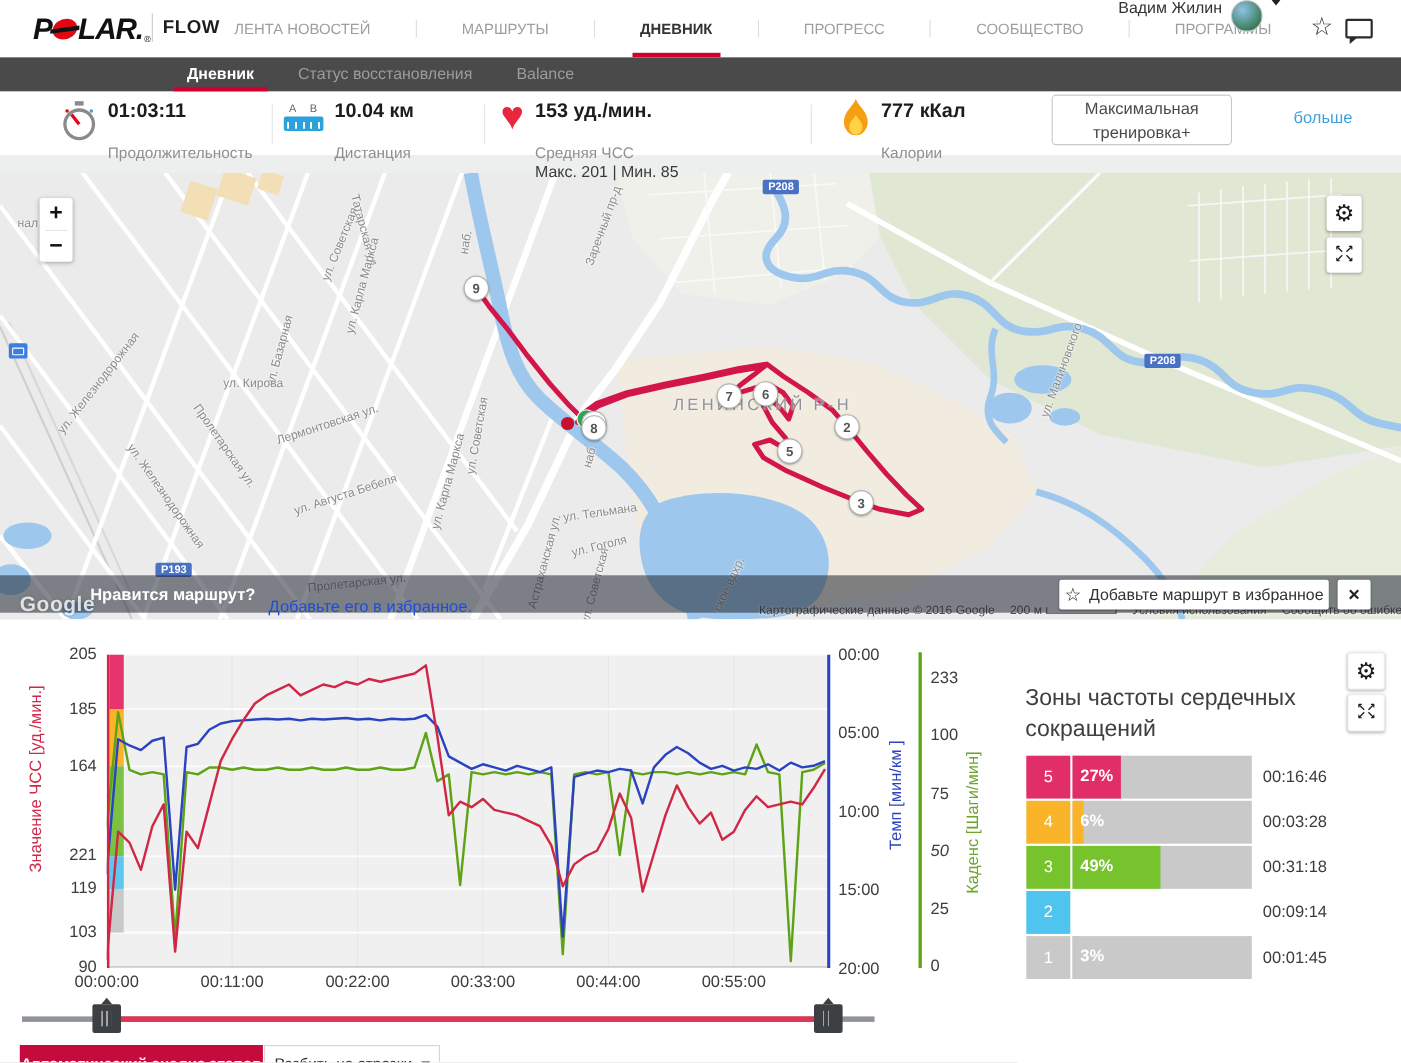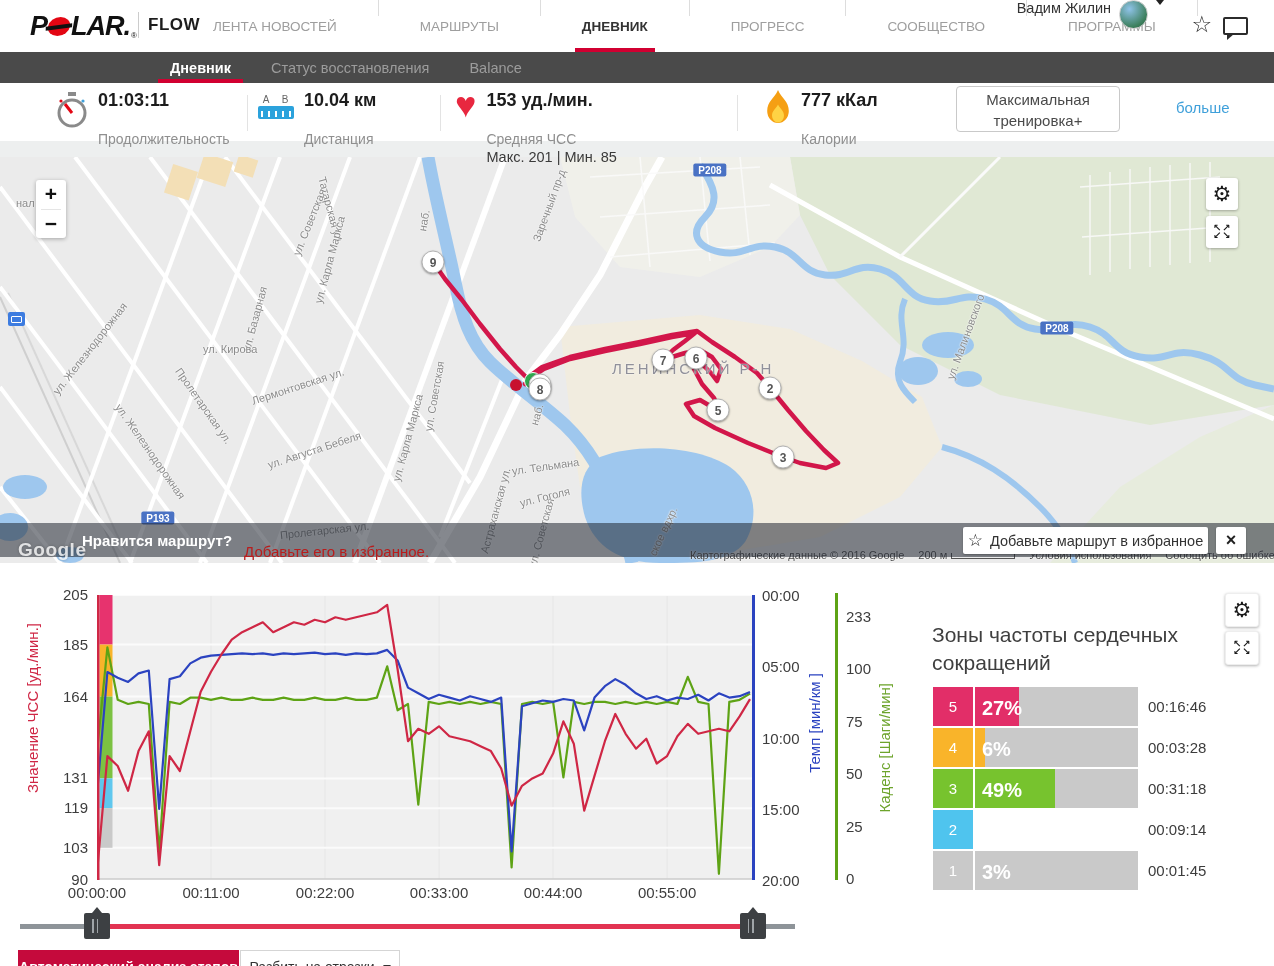--- a/index.html
+++ b/index.html
@@ -8,21 +8,21 @@
   
   #hdr{position:absolute;top:0;left:0;width:1274px;height:52px;background:#fff;z-index:30;}
   #logo{position:absolute;left:30px;top:11px;display:flex;align-items:center;font-style:italic;
         font-weight:900;font-size:27px;letter-spacing:-1px;color:#111;}
   .logo-o{display:inline-block;width:22px;height:19px;background:#e30613;border-radius:50%;
           margin:0 1px;position:relative;transform:skewX(-10deg);}
   .logo-o:after{content:"";position:absolute;left:-2px;top:8px;width:26px;height:3.5px;background:#111;transform:rotate(-8deg);}
   .logo-reg{font-size:8px;font-weight:400;font-style:normal;align-self:flex-end;margin:0 0 2px 1px;color:#111;}
   #logo-div{position:absolute;left:138px;top:12px;width:1px;height:26px;background:#ccc;}
   #flow{position:absolute;left:148px;top:15px;font-size:17px;font-weight:700;color:#1d1d1d;letter-spacing:.5px;}
-  #main-nav{position:absolute;left:196px;top:0;height:52px;display:flex;align-items:flex-start;gap:24px;}
+  #main-nav{position:absolute;left:196px;top:0;height:52px;display:flex;align-items:center;gap:24px;}
   .nav-item{font-size:13.5px;color:#9e9e9e;padding:0 17px;height:52px;display:flex;align-items:center;
             position:relative;cursor:pointer;white-space:nowrap;}
   .nav-item.active{color:#333;font-weight:bold;}
   .nav-item.active:after{content:"";position:absolute;left:10px;right:10px;bottom:0;height:4px;background:#d10031;}
   .nav-div{width:1px;height:16px;background:#ddd;}
   #userbox{position:absolute;right:110px;top:0;height:52px;display:flex;align-items:flex-start;gap:8px;}
   #username{font-size:14.5px;color:#333;}
   #avatar{width:27px;height:27px;border-radius:50%;background:radial-gradient(circle at 35% 30%,#8fc3e8,#3c7f5c 70%,#2c5e44);
           border:1px solid #ccc;}
   .caret{width:0;height:0;border-left:4px solid transparent;border-right:4px solid transparent;border-top:5px solid #222;}
@@ -67,21 +67,21 @@
       box-shadow:0 1px 4px rgba(0,0,0,.3);z-index:8;display:flex;flex-direction:column;}
   #zoomctl .zbtn{flex:1;display:flex;align-items:center;justify-content:center;font-size:21px;font-weight:bold;color:#111;cursor:pointer;}
   #zoomctl .zdiv{height:1px;background:#e5e5e5;margin:0 5px;}
   .mapbtn{position:absolute;width:32px;height:32px;background:#fff;border-radius:3px;box-shadow:0 1px 3px rgba(0,0,0,.3);
       display:flex;align-items:center;justify-content:center;z-index:8;cursor:pointer;color:#1a1a1a;}
   .gearglyph{font-size:21px;line-height:1;font-family:"DejaVu Sans",sans-serif;}
   .expgrid{display:grid;grid-template-columns:9px 9px;line-height:8px;font-size:10px;font-weight:bold;text-align:center;
       font-family:"DejaVu Sans",sans-serif;}
   #ovl{position:absolute;left:0;right:0;top:366px;height:34px;background:rgba(33,38,50,.55);z-index:7;display:flex;align-items:center;}
   #ovl .q{font-size:15px;font-weight:bold;color:#fff;margin-left:82px;}
-  #ovl .h{font-size:15px;color:#b91c1c;margin-left:12px;margin-top:22px;}
+  #ovl .h{font-size:15px;color:#1d4ed8;margin-left:12px;margin-top:22px;}
   #fav-btn{position:absolute;left:963px;top:370px;width:245px;height:27px;background:#fff;border-radius:2px;z-index:8;
       display:flex;align-items:center;justify-content:center;gap:7px;font-size:14.5px;color:#333;cursor:pointer;box-shadow:0 1px 2px rgba(0,0,0,.3);}
   #fav-btn .st{font-size:17px;color:#222;}
   #close-btn{position:absolute;left:1216px;top:370px;width:30px;height:27px;background:#fff;border-radius:2px;z-index:8;
       display:flex;align-items:center;justify-content:center;font-size:18px;font-weight:bold;color:#222;cursor:pointer;box-shadow:0 1px 2px rgba(0,0,0,.3);}
   #glogo{position:absolute;left:18px;top:382px;font-size:19px;font-weight:bold;color:rgba(255,255,255,.8);z-index:8;
       text-shadow:0 0 3px rgba(0,0,0,.25);letter-spacing:.5px;}
   #attr{position:absolute;left:690px;top:392px;z-index:6;display:flex;gap:14px;font-size:11px;color:#4c4c4c;align-items:center;
       text-shadow:0 0 2px #fff,0 0 2px #fff;white-space:nowrap;}
   .scalebar{display:inline-block;width:62px;height:5px;border:1.5px solid #555;border-top:none;margin-left:4px;}
@@ -98,21 +98,21 @@
   #pace-axlabel{left:806px;top:110px;color:#2b43c0;}
   #cad-axlabel{left:876px;top:120px;color:#6da42c;}
   #greenaxis{position:absolute;left:835px;top:30px;width:3px;height:287px;background:#5ea315;}
   #zgear{left:1225px;top:30px;border:1px solid #eee;}
   #zexp{left:1225px;top:68px;border:1px solid #eee;}
   #ztitle{position:absolute;left:932px;top:58px;width:280px;font-size:21px;color:#3f3f3f;line-height:1.35;}
   .zrow{position:absolute;left:933px;height:39px;}
   .zcell{position:absolute;left:0;top:0;width:40px;height:39px;color:#fff;font-size:15px;display:flex;align-items:center;justify-content:center;}
   .zbar{position:absolute;left:42px;top:0;width:163px;height:39px;background:#c9c9c9;}
   .zfill{position:absolute;left:0;top:0;height:39px;}
-  .zpct{position:absolute;left:7px;top:10px;font-size:20px;font-weight:bold;color:#fff;}
+  .zpct{position:absolute;left:7px;top:10px;font-size:15px;font-weight:bold;color:#fff;}
   .ztime{position:absolute;left:215px;top:11px;font-size:15px;color:#3c3c3c;}
   
   #slider-track{position:absolute;left:20px;top:361px;width:775px;height:5px;background:#8e9499;}
   #slider-range{position:absolute;left:97px;top:361px;width:656px;height:5px;background:#e23352;}
   .handle{position:absolute;top:350px;width:26px;height:26px;background:#3d4043;border-radius:2px;z-index:5;cursor:ew-resize;}
   .handle:before{content:"";position:absolute;top:-6px;left:8px;width:0;height:0;
       border-left:5px solid transparent;border-right:5px solid transparent;border-bottom:6px solid #3d4043;}
   .handle:after{content:"";position:absolute;left:8px;top:6px;width:9px;height:14px;
       background:repeating-linear-gradient(90deg,#9fa4a8 0 1.5px,transparent 1.5px 4.5px);}
   
@@ -413,37 +413,37 @@
           <polyline points="0.0,199.5 10.4,77.0 20.7,82.7 31.1,86.9 41.5,78.4 51.8,75.5 62.2,213.8 72.6,84.1 82.9,81.2 93.3,68.4 103.7,62.7 114.0,60.6 124.4,59.9 134.7,59.1 145.1,58.4 155.5,59.1 165.8,58.4 176.2,59.9 186.6,58.4 196.9,59.1 207.3,58.4 217.7,57.7 228.0,59.1 238.4,58.4 248.8,59.9 259.1,58.4 269.5,59.1 279.9,58.4 290.2,54.9 300.6,65.5 311.0,92.6 321.3,98.3 331.7,104.0 342.0,99.8 352.4,102.6 362.8,105.5 373.1,101.2 383.5,104.0 393.9,106.9 404.2,102.6 414.6,256.5 425.0,111.2 435.3,108.3 445.7,105.5 456.1,106.9 466.4,104.0 476.8,105.5 487.2,135.4 497.5,102.6 507.9,91.2 518.3,84.1 528.6,89.8 539.0,98.3 549.3,104.0 559.7,101.2 570.1,105.5 580.4,102.6 590.8,104.0 601.2,99.8 611.5,105.5 621.9,98.3 632.3,102.6 642.6,101.2 653.0,96.9" fill="none" stroke="#2b43c0" stroke-width="2.2" stroke-linejoin="round"></polyline>
           <polyline points="0.0,277.6 10.4,161.1 20.7,171.0 31.1,195.8 41.5,156.1 51.8,136.3 62.2,270.1 72.6,161.1 82.9,176.0 93.3,136.3 103.7,96.7 114.0,76.8 124.4,59.5 134.7,44.6 145.1,37.2 155.5,32.2 165.8,27.3 176.2,37.2 186.6,32.2 196.9,27.3 207.3,29.7 217.7,24.8 228.0,27.3 238.4,22.3 248.8,24.8 259.1,22.3 269.5,19.8 279.9,17.3 290.2,9.9 300.6,74.3 311.0,146.2 321.3,133.8 331.7,138.8 342.0,131.3 352.4,141.3 362.8,143.7 373.1,146.2 383.5,151.2 393.9,156.1 404.2,173.5 414.6,210.7 425.0,190.8 435.3,183.4 445.7,178.4 456.1,158.6 466.4,126.4 476.8,148.7 487.2,215.6 497.5,180.9 507.9,146.2 518.3,119.0 528.6,138.8 539.0,153.7 549.3,143.7 559.7,168.5 570.1,161.1 580.4,141.3 590.8,128.9 601.2,138.8 611.5,136.3 621.9,133.8 632.3,136.3 642.6,121.4 653.0,104.1" fill="none" stroke="#cf2745" stroke-width="2.2" stroke-linejoin="round"></polyline>
           <rect x="0" y="0" width="2.5" height="285" fill="#cf2745"></rect>
           <rect x="655" y="0" width="3" height="285" fill="#2b43c0"></rect>
         </svg>
     </div>
     <div id="hrticks">
         <div class="tick r" style="left: 48px; top: 23px;">205</div>
         <div class="tick r" style="left: 48px; top: 72.5652px;">185</div>
         <div class="tick r" style="left: 48px; top: 124.609px;">164</div>
-        <div class="tick r" style="left: 48px; top: 206.391px;">131</div>
+        <div class="tick r" style="left: 48px; top: 206.391px;">221</div>
         <div class="tick r" style="left: 48px; top: 236.13px;">119</div>
         <div class="tick r" style="left: 48px; top: 275.783px;">103</div>
         <div class="tick r" style="left: 48px; top: 308px;">90</div>
       </div>
     <div id="paceticks">
         <div class="tick" style="left: 762px; top: 24px;">00:00</div>
         <div class="tick" style="left: 762px; top: 95.25px;">05:00</div>
         <div class="tick" style="left: 762px; top: 166.5px;">10:00</div>
         <div class="tick" style="left: 762px; top: 237.75px;">15:00</div>
         <div class="tick" style="left: 762px; top: 309px;">20:00</div>
       </div>
     <div id="cadticks">
         <div class="tick" style="left: 846px; top: 45px;">233</div>
         <div class="tick" style="left: 846px; top: 97.4px;">100</div>
         <div class="tick" style="left: 846px; top: 149.8px;">75</div>
-        <div class="tick" style="left: 846px; top: 202.2px;">50</div>
+        <div class="tick" style="left: 846px; top: 202.2px; font-style: italic;">50</div>
         <div class="tick" style="left: 846px; top: 254.6px;">25</div>
         <div class="tick" style="left: 846px; top: 307px;">0</div>
       </div>
     <div id="xticks">
         <div class="tick" style="left: 97px; top: 321px; transform: translateX(-50%);">00:00:00</div>
         <div class="tick" style="left: 211.016px; top: 321px; transform: translateX(-50%);">00:11:00</div>
         <div class="tick" style="left: 325.032px; top: 321px; transform: translateX(-50%);">00:22:00</div>
         <div class="tick" style="left: 439.048px; top: 321px; transform: translateX(-50%);">00:33:00</div>
         <div class="tick" style="left: 553.063px; top: 321px; transform: translateX(-50%);">00:44:00</div>
         <div class="tick" style="left: 667.079px; top: 321px; transform: translateX(-50%);">00:55:00</div>

